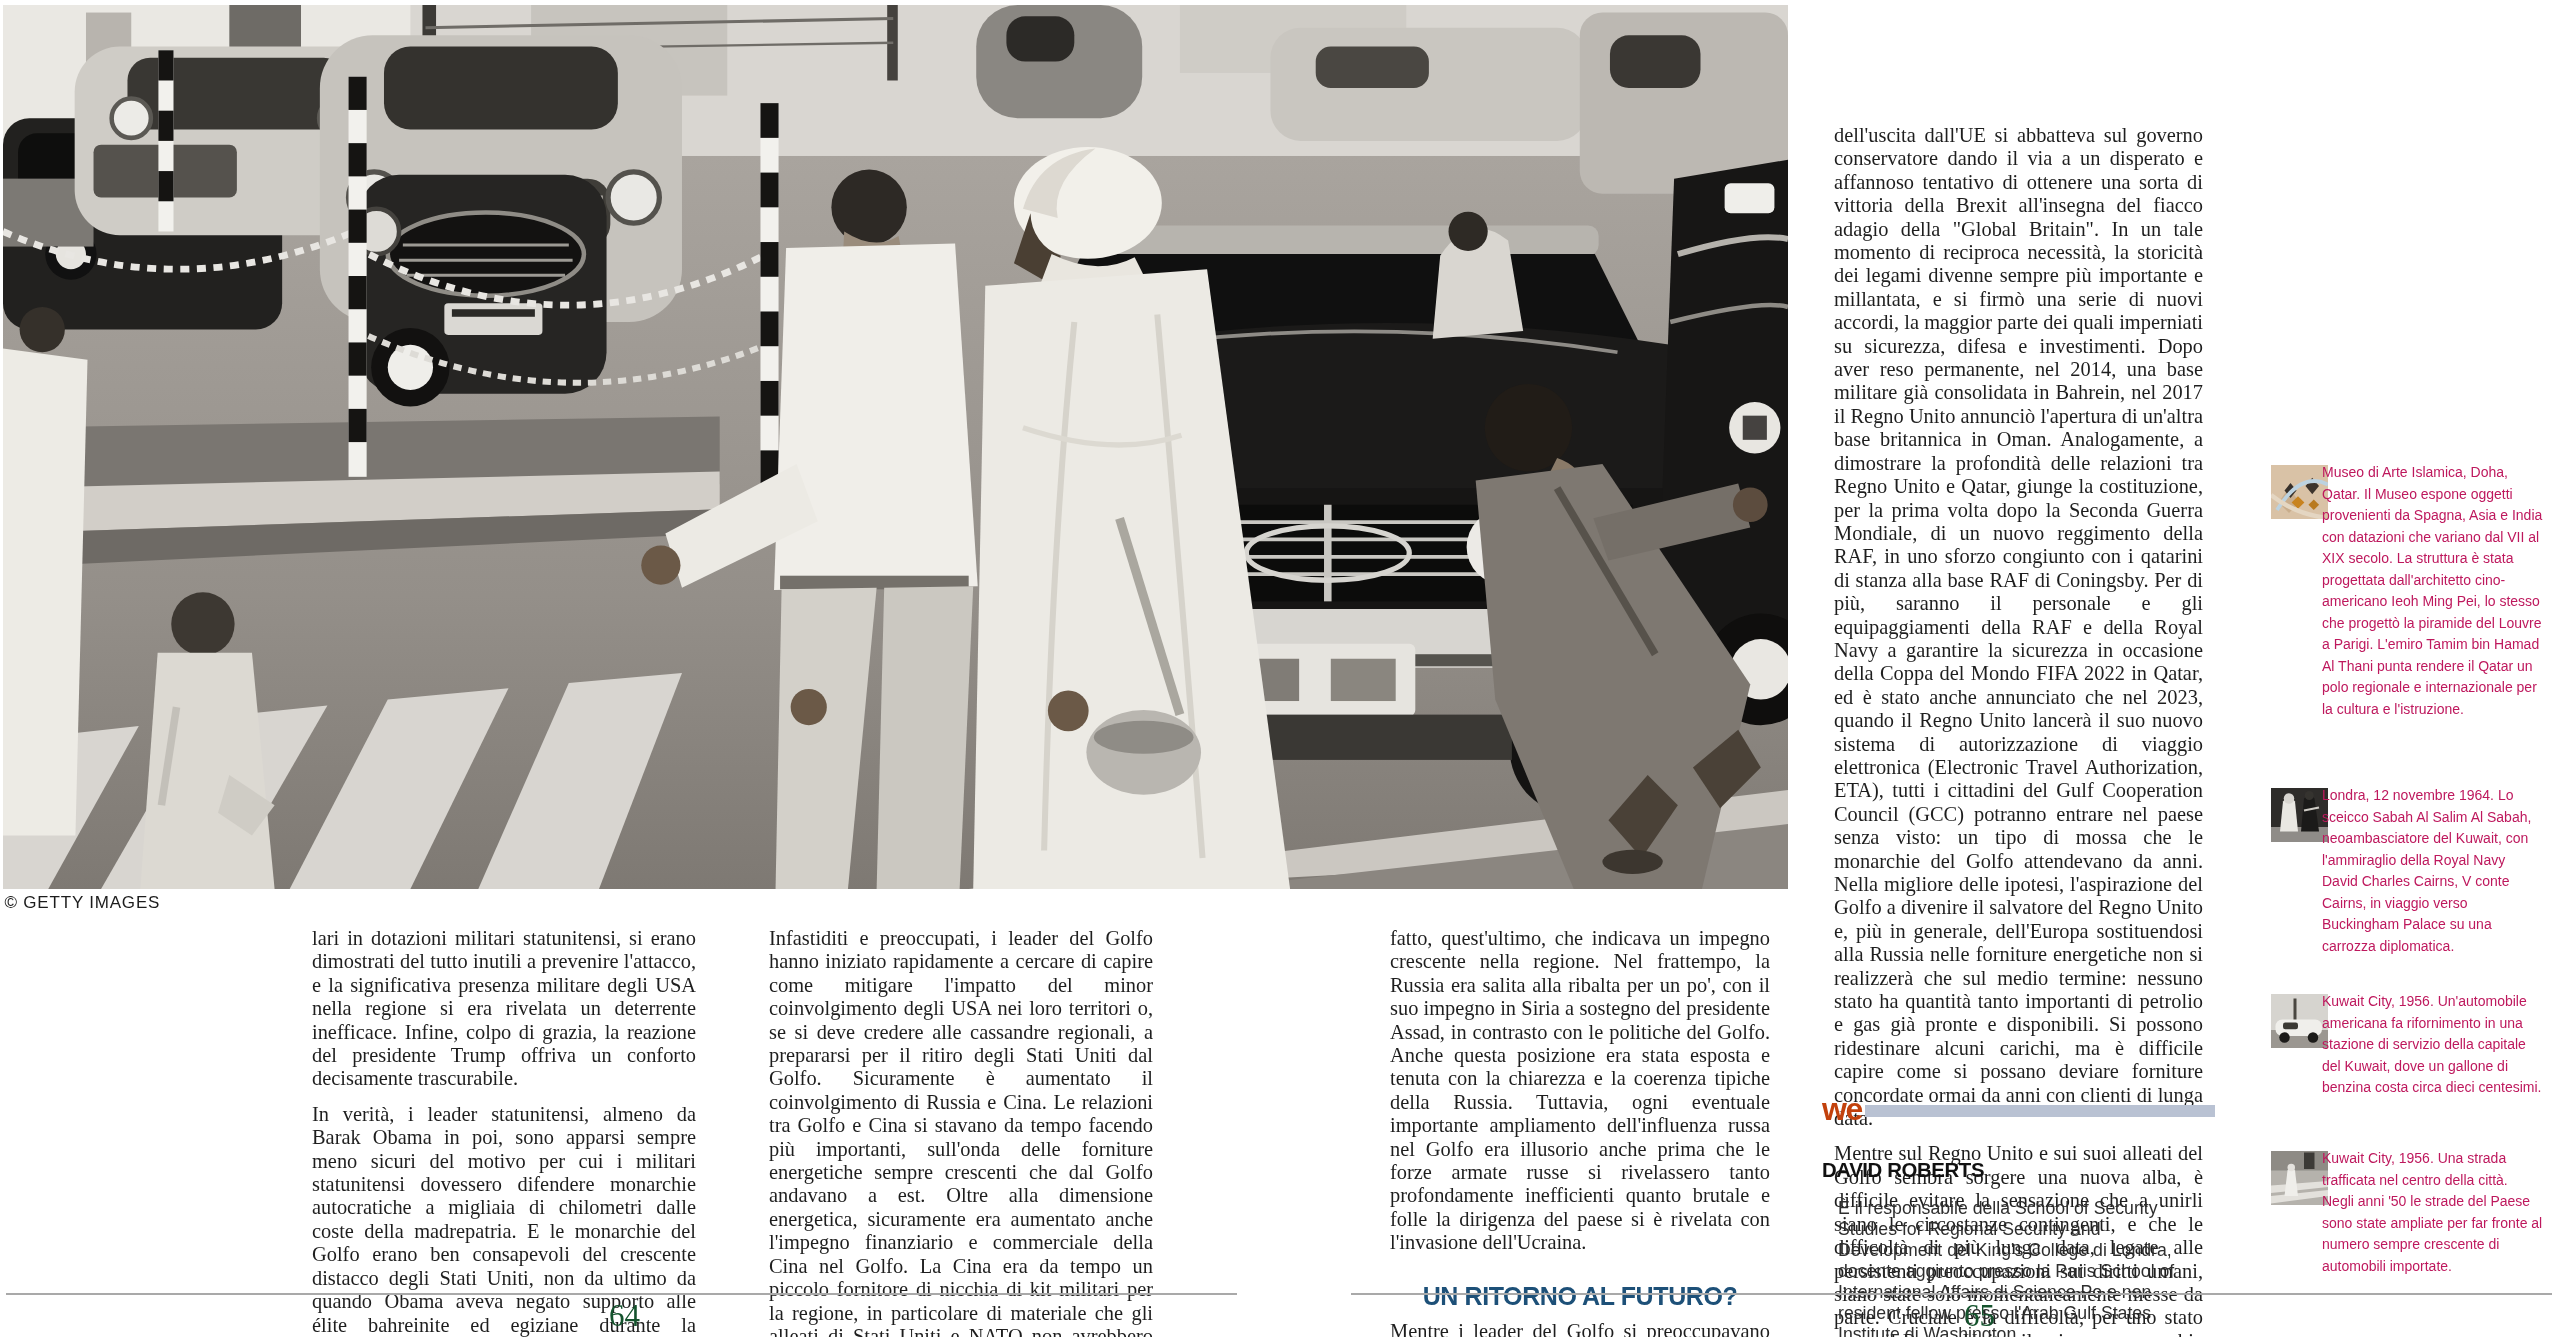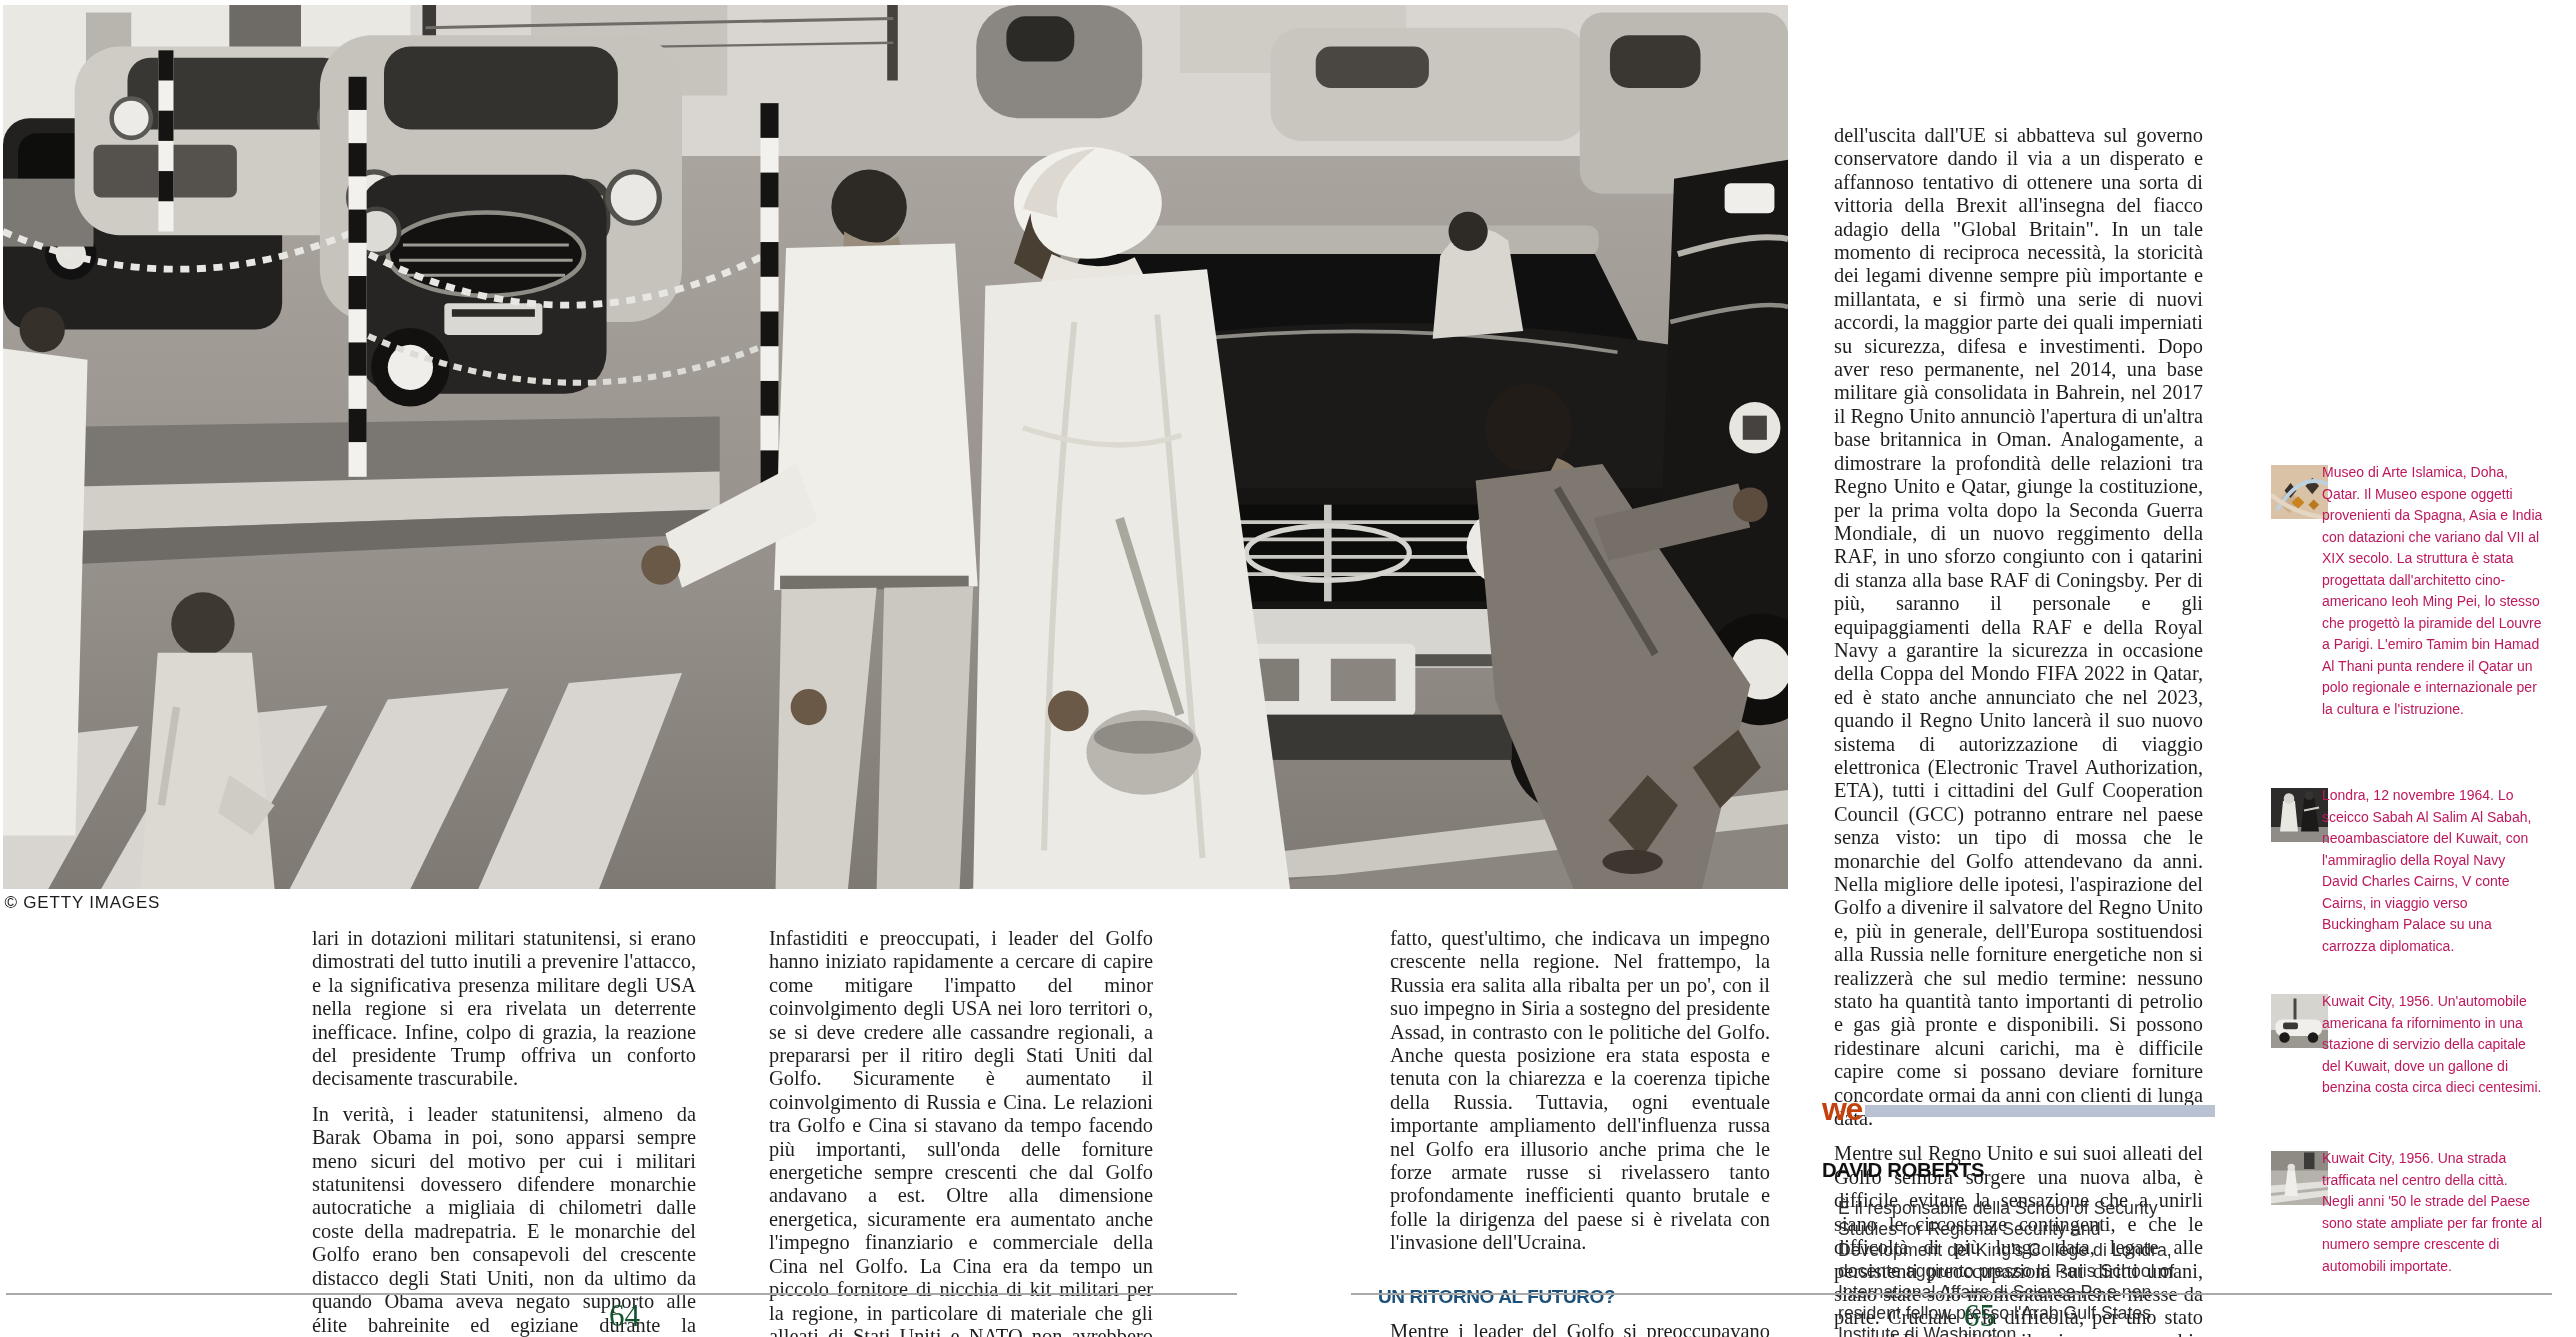--- a/index.html
+++ b/index.html
@@ -10,22 +10,22 @@
   #photo svg{display:block;width:100%;height:100%;}
   .credit{position:absolute;left:4.5px;top:893px;font-family:"Liberation Sans",sans-serif;
           font-size:17px;letter-spacing:0.8px;color:#1c1c1c;}
   
   .col{position:absolute;text-align:justify;font-size:20.4px;line-height:23.4px;}
   .col p{margin:12px;}
   #col1{left:300px;top:915px;width:408px;}
   #col2{left:757px;top:915px;width:408px;}
   #col3{left:1378px;top:915px;width:404px;}
   #col4{left:1822px;top:112px;width:393px;}
-  .section-head{font-family:"Liberation Sans",sans-serif;font-weight:bold;font-size:19px;
-                color:#1d5078;letter-spacing:-0.4px;margin:30px 0 12px 0;text-align:left;}
+  .section-head{font-family:"Liberation Sans",sans-serif;font-weight:bold;font-size:25px;
+                color:#1d5078;letter-spacing:-0.4px;margin:30px 0 12px 0;text-align:center;}
   
   #we-row{position:absolute;left:1822px;top:1093px;width:393px;display:flex;align-items:center;}
   #we-word{font-family:"Liberation Sans",sans-serif;font-weight:bold;font-size:32px;
            color:#c2410c;letter-spacing:-1.5px;line-height:1;}
   #we-bar{flex:1;height:12px;background:#b9c2d3;margin-left:3px;margin-top:4.5px;}
   
   #author{position:absolute;left:1822px;top:1159px;width:393px;font-family:Liberation Sans, sans-serif;}
   #author .name{font-weight:bold;font-size:20.4px;letter-spacing:-0.4px;color:#111;margin:0 0 3px 0;}
   #author .bio{font-size:17.7px;line-height:21px;color:#2e2e2e;margin:16px;}
   

